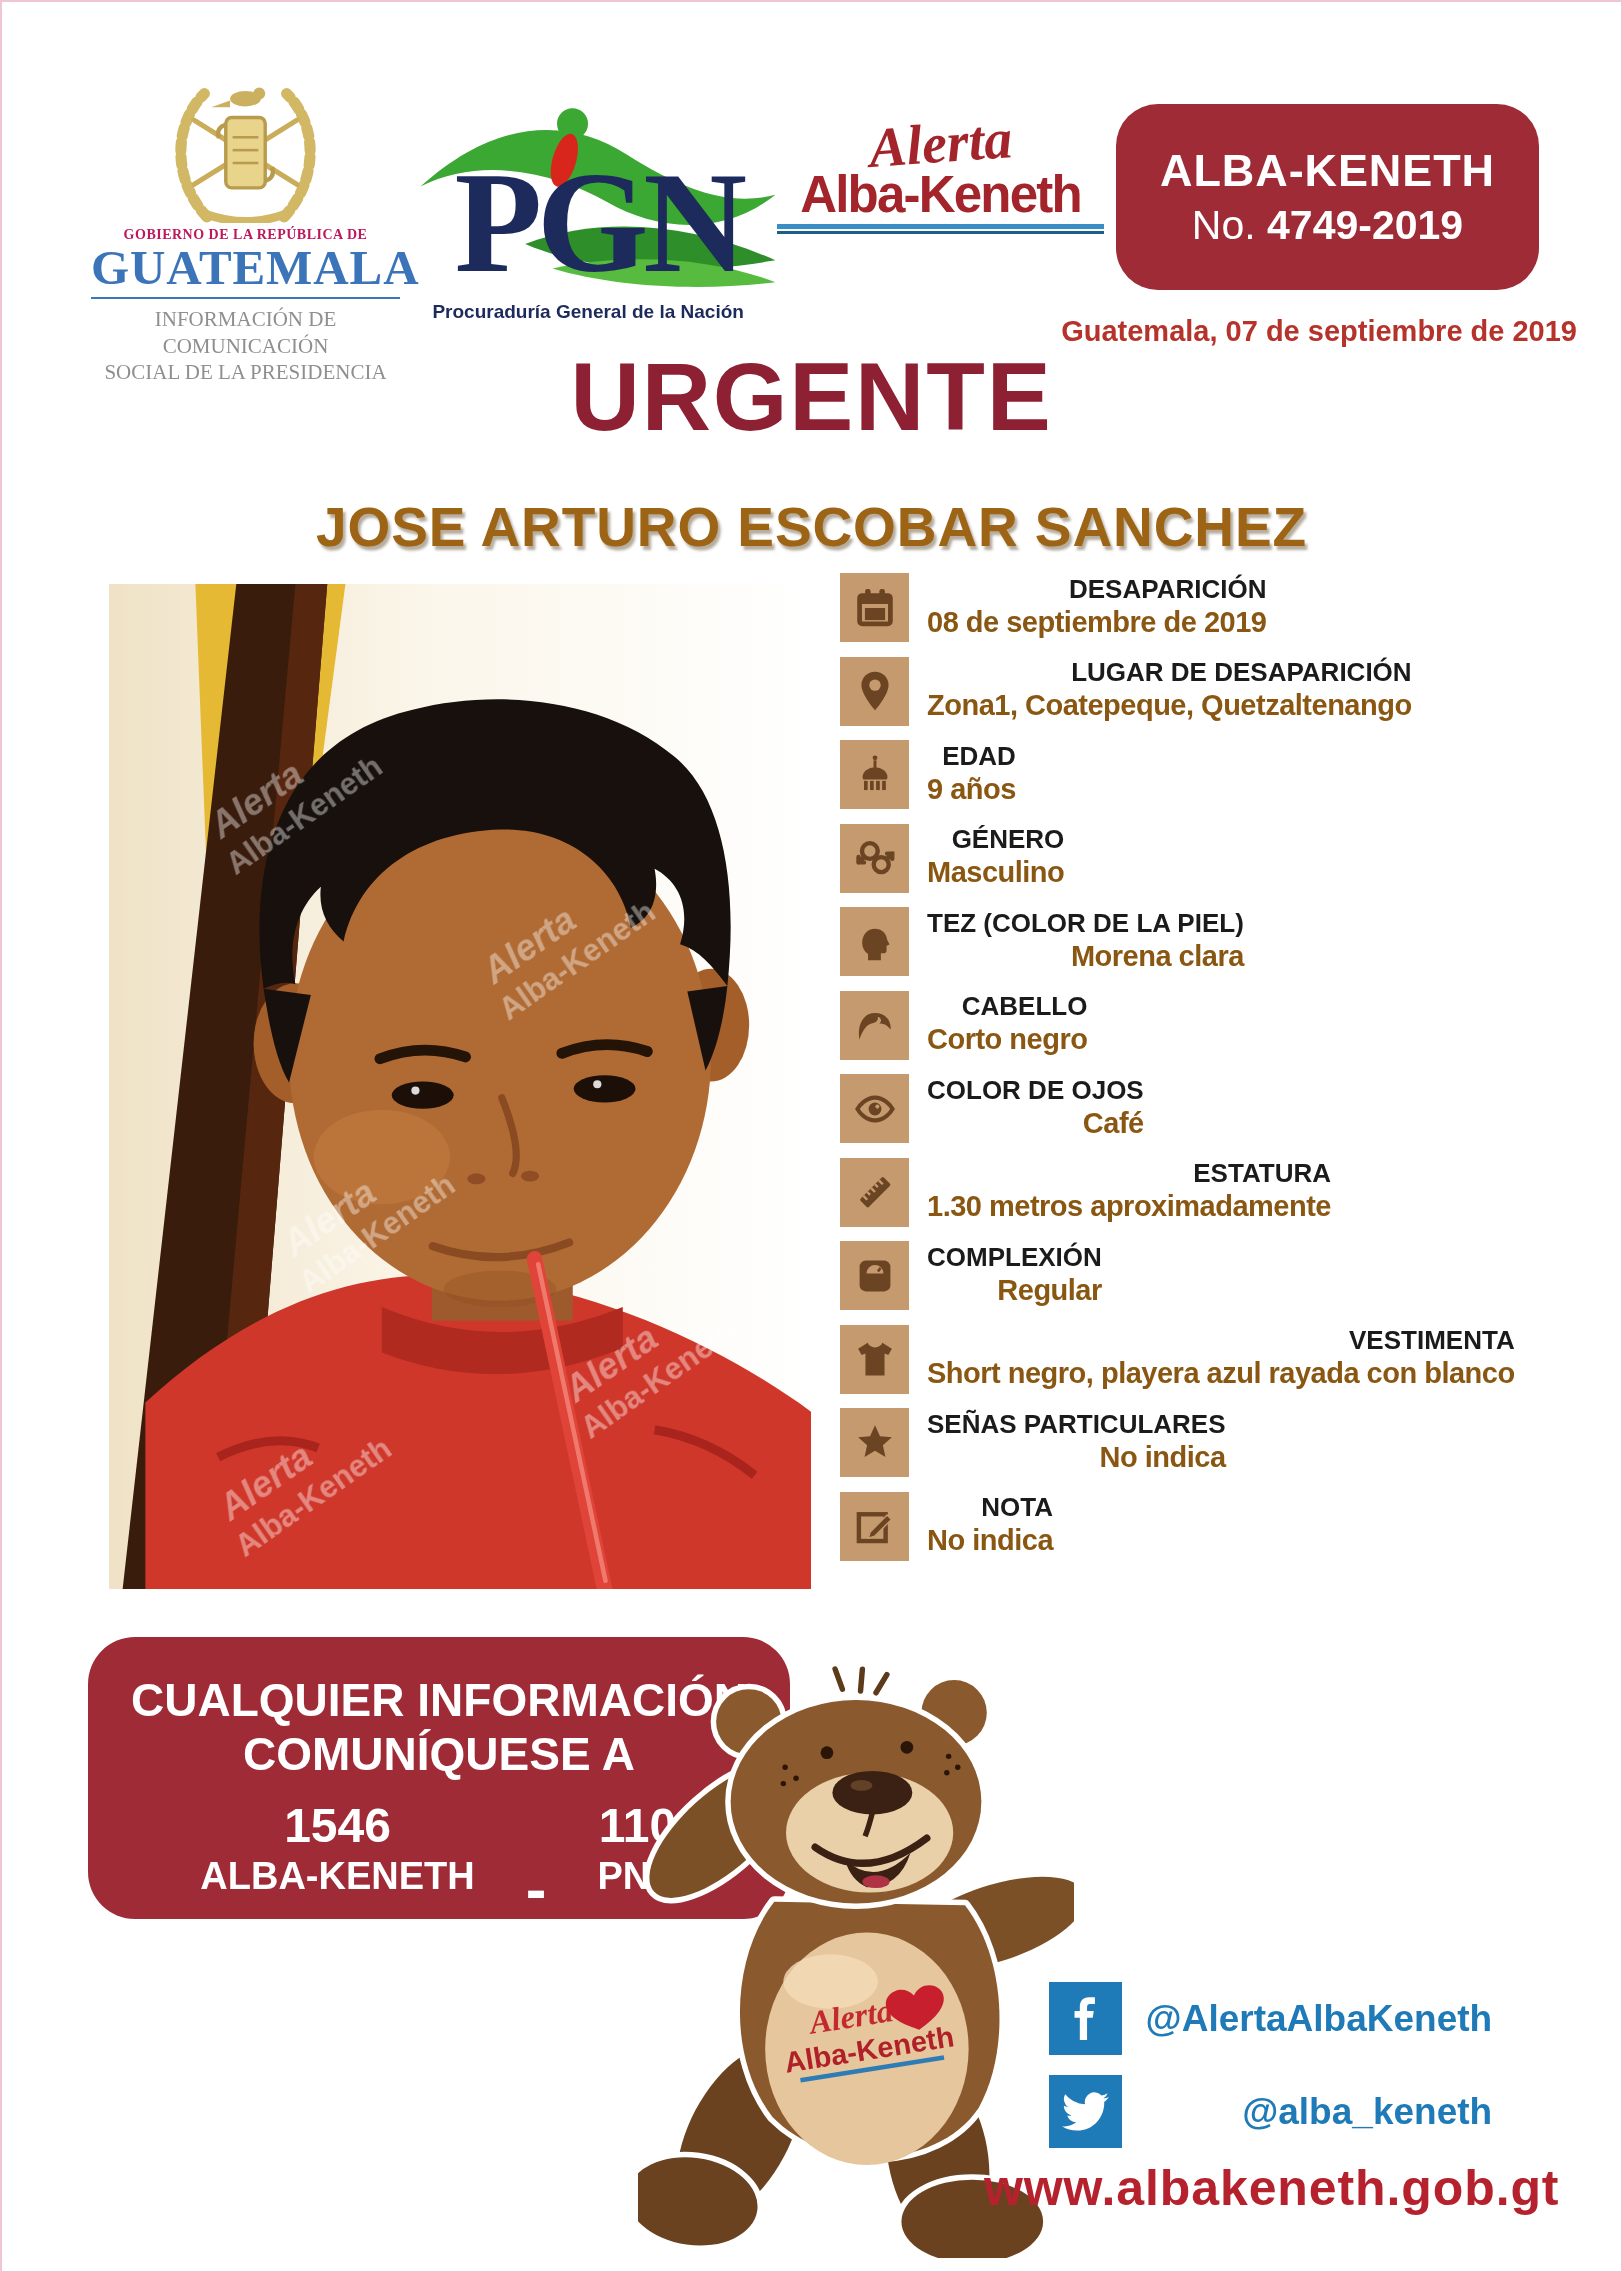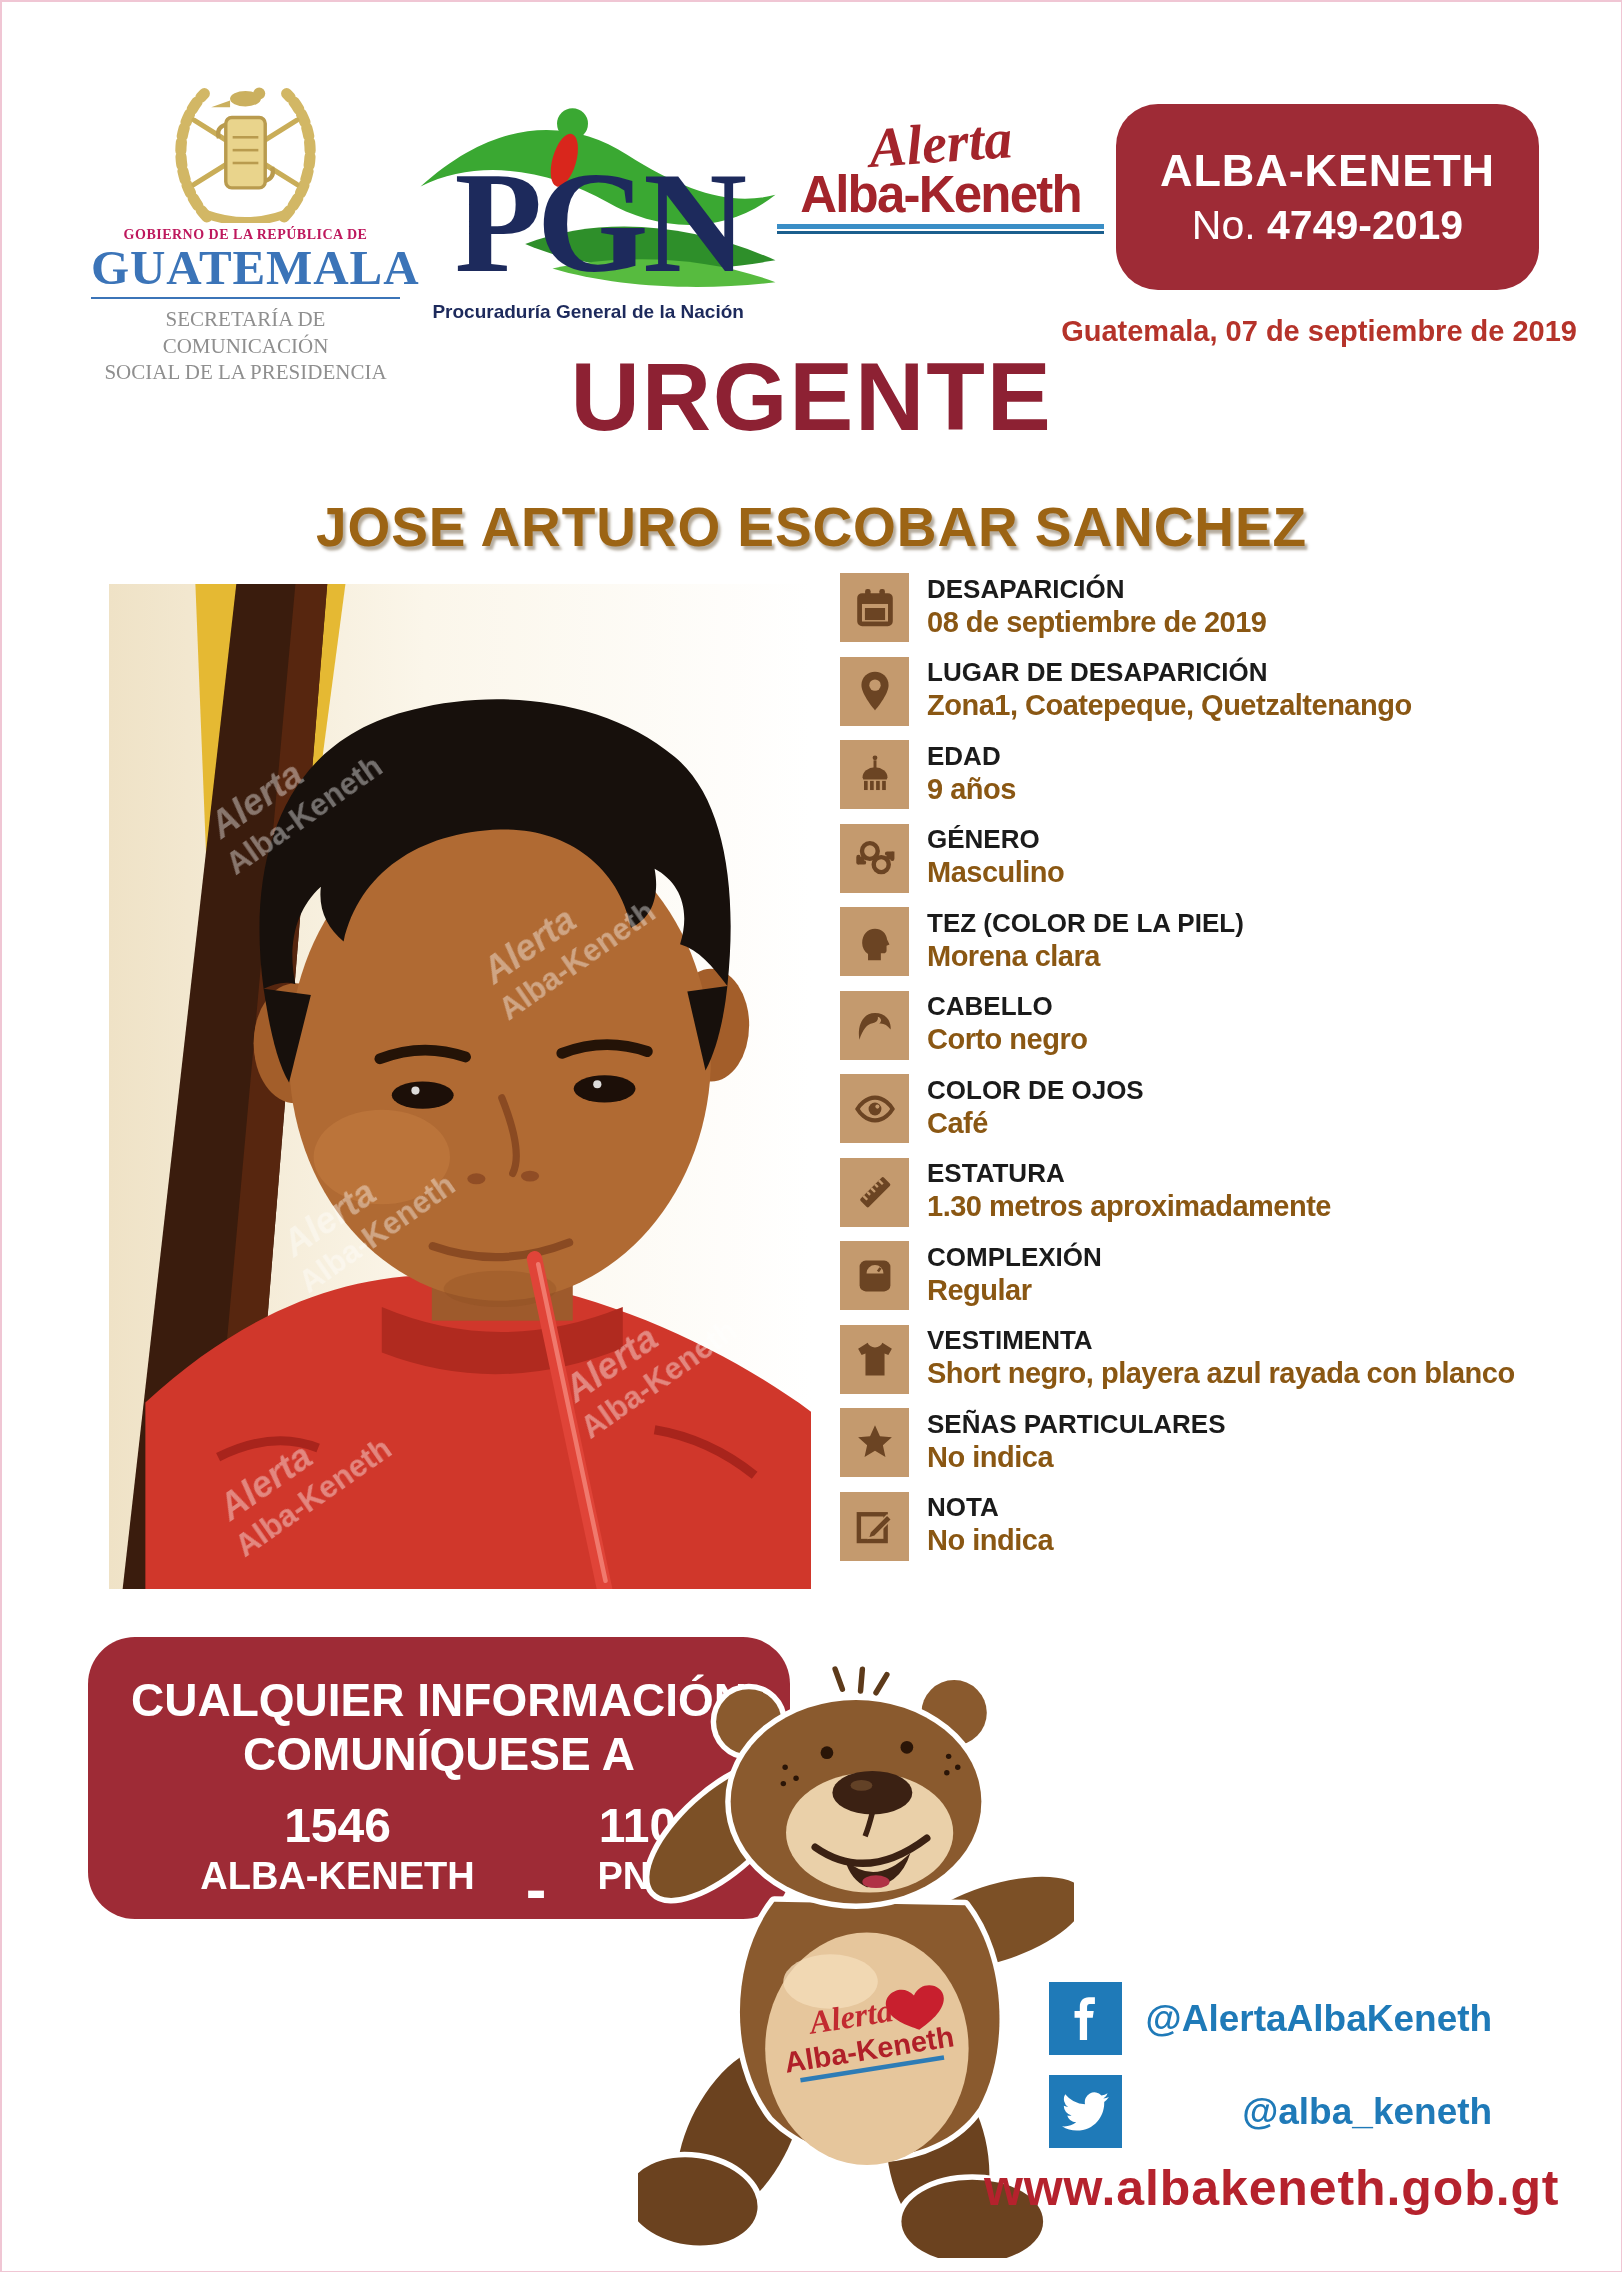--- a/index.html
+++ b/index.html
@@ -31,21 +31,21 @@
   .badge-no .no-prefix{font-weight:normal;}
   .badge-no .no-number{font-weight:bold;}
   .date-line{position:absolute;right:44px;top:313px;color:#b5332a;font-size:29px;font-weight:bold;}
   
   .urgent{position:absolute;left:0;top:347px;width:100%;text-align:center;color:#8d2133;font-size:96px;font-weight:bold;letter-spacing:1.8px;line-height:1;}
   .person-name{position:absolute;left:0;top:493px;width:100%;text-align:center;color:#9c6414;font-size:55px;font-weight:bold;letter-spacing:0.9px;text-shadow:2.7px 3.6px 2.7px rgba(90,70,40,.45);}
   
   .photo{position:absolute;left:107px;top:582px;width:702px;height:1005px;}
   
   .details{position:absolute;left:838px;top:571px;width:773px;}
-  .drow{display:flex;gap:18px;margin-bottom:14.5px;}
+  .drow{display:flex;gap:18px;margin-bottom:14.5px;text-align:right;}
   .icon-cell{flex:0 0 69px;width:69px;height:69px;background:#c49a6e;display:flex;align-items:center;justify-content:center;}
   .icon-cell svg{width:44px;height:44px;}
   .dtext{padding-top:1.8px;}
   .dlabel{color:#1b1b1b;font-size:26px;font-weight:bold;line-height:1.12;white-space:nowrap;}
   .dvalue{color:#8a5713;font-size:29px;font-weight:bold;line-height:1.25;white-space:nowrap;letter-spacing:-0.5px;}
   
   .contact{
     position:absolute;left:86px;top:1635px;width:702px;height:282px;background:#9e2b36;border-radius:47px;
     color:#fff;text-align:center;z-index:1;padding-top:36px;box-sizing:border-box;
   }
@@ -79,21 +79,21 @@
       <line x1="85" y1="90" x2="115" y2="90" stroke="#b99b4e" stroke-width="3"></line>
       <line x1="85" y1="105" x2="115" y2="105" stroke="#b99b4e" stroke-width="3"></line>
       <ellipse cx="100" cy="30" rx="18" ry="9" fill="#cbb05f"></ellipse>
       <circle cx="116" cy="24" r="7" fill="#cbb05f"></circle>
       <path d="M82 32 L60 40 L82 40 Z" fill="#cbb05f"></path>
       <path d="M55 165 q45 16 90 0" stroke="#d2b765" stroke-width="10" fill="none" stroke-linecap="round"></path>
     </svg>
     <div class="guat-line1">GOBIERNO DE LA REPÚBLICA DE</div>
     <div class="guat-line2">GUATEMALA</div>
     <div class="guat-line3">
-      <div>SECRETARÍA DE COMUNICACIÓN</div>
+      <div>INFORMACIÓN DE COMUNICACIÓN</div>
       <div>SOCIAL DE LA PRESIDENCIA</div>
     </div>
   </div>
 
   <div class="pgn-logo">
     <svg width="364" height="205" viewBox="0 0 400 225">
       <path d="M5 95 C 90 18, 170 20, 232 60 C 300 103, 348 116, 395 104 C 335 152, 262 142, 210 112 C 150 78, 70 62, 5 95 Z" fill="#3aa832"></path>
       <path d="M120 158 C 205 126, 305 136, 395 176 C 302 192, 200 192, 120 158 Z" fill="#2e8f2a"></path>
       <path d="M150 185 C 230 168, 320 172, 395 200 C 315 210, 220 206, 150 185 Z" fill="#57bb3f"></path>
       <circle cx="172" cy="26" r="17" fill="#3aa832"></circle>

